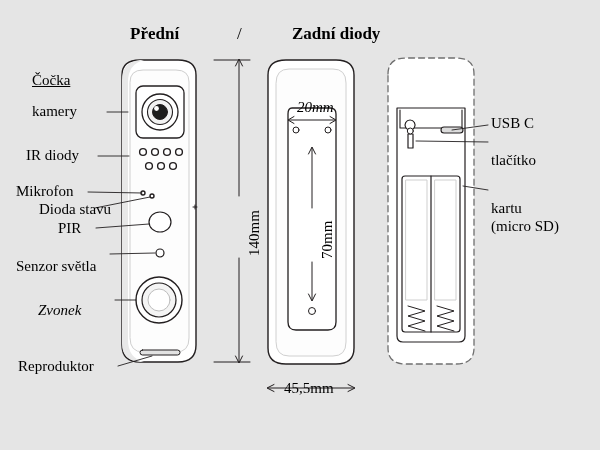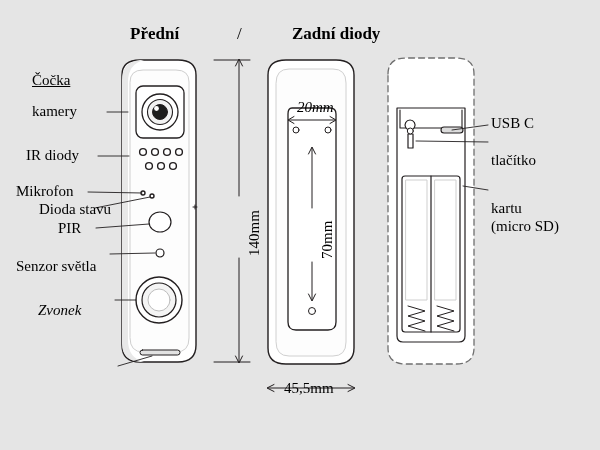--- a/index.html
+++ b/index.html
@@ -177,20 +177,21 @@
   </svg>
 
   <div class="lbl" style="left:32px; top:72px;text-decoration:underline;">Čočka</div>
   <div class="lbl" style="left:32px; top:103px;">kamery</div>
   <div class="lbl" style="left:26px; top:147px;">IR diody</div>
   <div class="lbl" style="left:16px; top:183px;">Mikrofon</div>
   <div class="lbl" style="left:6px; top:201px;margin-left:33px;">Dioda stavu</div>
   <div class="lbl" style="left:58px; top:220px;">PIR</div>
   <div class="lbl" style="left:16px; top:246px;margin-top:12px;">Senzor světla</div>
   <div class="lbl" style="left:38px; top:302px;font-style:italic;">Zvonek</div>
+  <div class="lbl" style="left:18px; top:358px;">Reproduktor</div>
 
   <div class="lbl" style="left:491px; top:115px;">USB C</div>
   <div class="lbl" style="left:491px; top:152px;">tlačítko</div>
   <div class="lbl" style="left:491px; top:200px;">kartu</div>
   <div class="lbl" style="left:491px; top:218px;">(micro SD)</div>
 
   <div class="vlabel" style="left:246px; top:256px; transform: rotate(-90deg);">140mm</div>
   <div class="lbl" style="left:297px; top:99px;font-style:italic;">20mm</div>
   <div class="vlabel" style="left:319px; top:259px; transform: rotate(-90deg);">70mm</div>
   <div class="lbl" style="left:284px; top:380px;">45,5mm</div>

